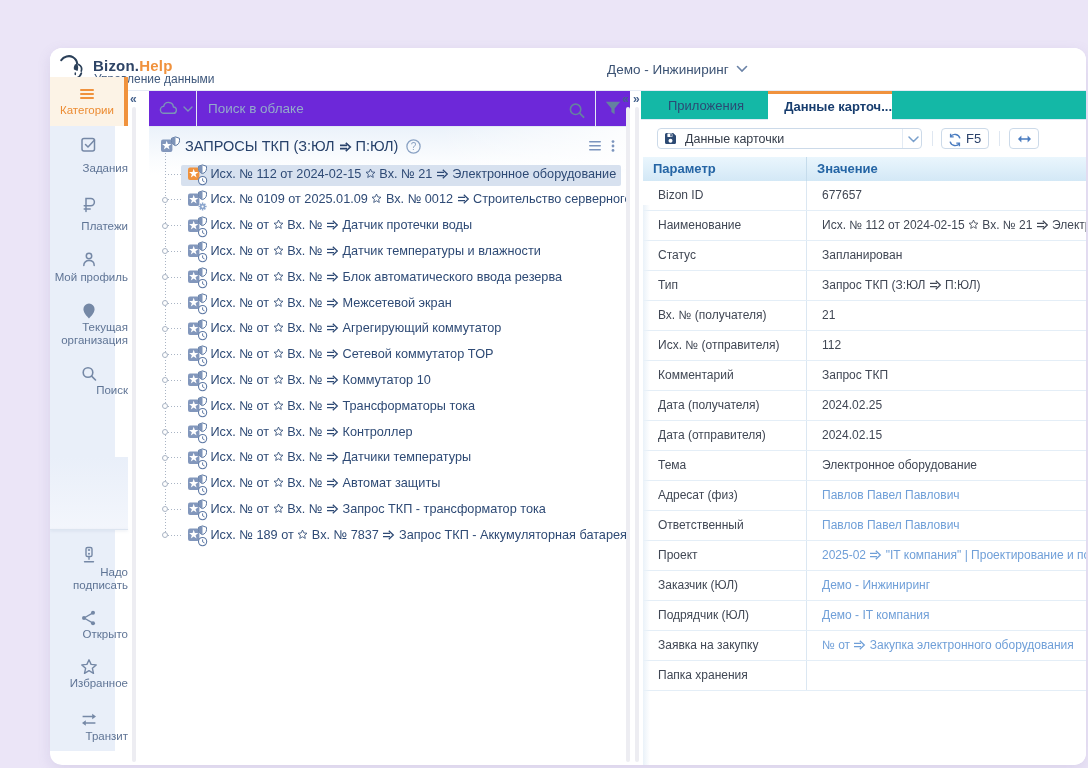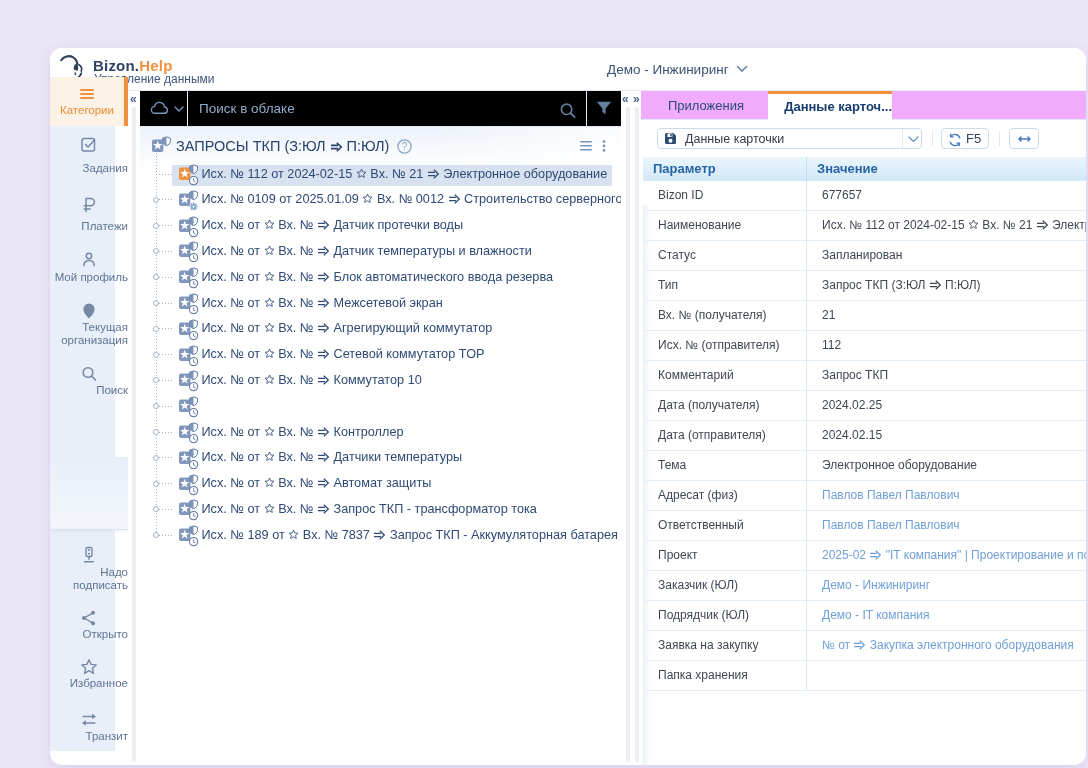--- a/index.html
+++ b/index.html
@@ -15,36 +15,36 @@
 .aside{position:absolute;left:0;top:29px;width:65px;height:674px;background:#e9eff9}
 .sideitem{position:absolute;width:78px;text-align:right;color:#5f7495;font-size:11.5px}
 .act{position:absolute;left:0;top:0;width:78px;height:49px;background:#fcf3e6;border-right:4px solid #f0923d}
 .actlbl{position:absolute;left:0;top:27px;width:74px;text-align:center;color:#ec8c33;font-size:11.5px}
 .sideshadow{position:absolute;left:0;top:380px;width:78px;height:72px;background:linear-gradient(#e9eff9,#f3f6fc)}
 .sideline{position:absolute;left:0;top:452px;width:78px;height:1px;background:#dde5f0;box-shadow:0 1px 3px rgba(120,140,180,.25)}
 
 .lt{position:absolute;font-size:12px;font-weight:bold;color:#44618c}
 .track{position:absolute;width:4px;border-radius:2px;background:#ededf2}
 
-.mid{position:absolute;left:90px;top:43px;width:481px;height:674px;background:#000000}
+.mid{position:absolute;left:99px;top:43px;width:481px;height:674px;background:#6d28d9}
 .srow{position:absolute;left:0;top:0;width:481px;height:36px;border-bottom:1px solid #e0e9f3}
 .vdiv{position:absolute;top:0;width:1px;height:36px;background:#e3ebf4}
 .ph{position:absolute;left:59px;top:0;line-height:35px;font-size:13.5px;color:#93abca}
 .mcontent{position:absolute;left:0;top:36px;width:481px;height:638px;background:linear-gradient(#ebf2fa 0,#fafcfe 32px,#fff 48px)}
 .ttitle{position:absolute;left:36px;top:11px;font-size:14.5px;font-weight:normal;color:#28426b}
 .trow{position:absolute;left:0;width:481px;height:26px;font-size:12.7px;color:#2e4a75;white-space:nowrap;overflow:hidden}
 .tsel{position:absolute;left:32px;top:3px;width:440px;height:21px;background:#d7e1ef;border-radius:2px}
 .ticon{position:absolute;left:39px;top:1.5px}
 .ttext{position:absolute;left:61.5px;top:0;line-height:25px}
 .hdot{position:absolute;left:16px;top:12px;width:16px;height:1px;background-image:repeating-linear-gradient(to right,#a9b4c4 0 1px,transparent 1px 3px)}
 .circ{position:absolute;left:12.5px;top:9.5px;width:6px;height:6px;border:1px solid #a9b4c4;border-radius:50%;background:#fff}
 .vdots{position:absolute;left:15.5px;width:1px;background-image:repeating-linear-gradient(to bottom,#a9b4c4 0 1px,transparent 1px 3px)}
 
 .rp{position:absolute;left:591px;top:43px;width:445px;height:674px;background:#fff}
-.tabbar{position:absolute;left:0;top:0;width:445px;height:29px;background:#f0abfc;border-bottom:1px solid #e0e9f3}
+.tabbar{position:absolute;left:0;top:0;width:445px;height:29px;background:#14b8a6;border-bottom:1px solid #e0e9f3}
 .tab1{position:absolute;left:3px;top:0;width:124px;height:29px;line-height:29px;text-align:center;font-size:13px;color:#2b4a74}
 .tab2{position:absolute;left:127px;top:0;width:124px;height:29px;background:#fff;border-top:3px solid #f0923d;line-height:25px;text-align:right;font-size:13px;font-weight:bold;color:#173d6e}
 .selbox{position:absolute;left:16px;top:37px;width:265px;height:21px;border:1px solid #ccdae9;border-radius:4px;background:#fff}
 .btn{position:absolute;top:37px;height:21px;border:1px solid #ccdae9;border-radius:4px;background:#fff}
 .sep{position:absolute;top:40px;width:1px;height:15px;background:#dfe7f1}
 .thead{position:absolute;left:2px;top:66px;width:443px;height:24px;background:linear-gradient(#eaf6fd,#d3e8f6);font-size:13px;font-weight:bold;color:#2565a5}
 .tbl{position:absolute;left:2px;top:89.5px;width:443px}
 .r{position:absolute;left:0;width:443px;height:30px;border-bottom:1px solid #e4eef7;font-size:12px;color:#404754}
 .r .lab{position:absolute;left:15px;top:0;line-height:29px;white-space:nowrap}
 .r .val{position:absolute;left:179px;top:0;line-height:29px;white-space:nowrap;overflow:hidden;width:264px}
@@ -392,20 +392,26 @@
               <path d="M5.70 5.65 L6.85 8.97 L10.36 9.04 L7.55 11.15 L8.58 14.51 L5.70 12.50 L2.82 14.51 L3.85 11.15 L1.04 9.04 L4.55 8.97 Z" fill="#fff"></path>
               <g transform="translate(10.0,1.3)">
                 <path d="M0.5 2 L4.5 0.6 L8.5 2 V4.4 C8.5 6.9 6.7 8.6 4.5 9.3 C2.3 8.6 0.5 6.9 0.5 4.4 Z" fill="#fff" stroke="#5a76a0" stroke-width="1"></path>
                 <path d="M4.5 0.6 L0.5 2 V4.4 C0.5 6.9 2.3 8.6 4.5 9.3 Z" fill="#7d93b8"></path>
               </g>
               <g transform="translate(10.0,13.0)">
                 <circle cx="4.6" cy="4.6" r="4.1" fill="#fff" stroke="#5f7aa5" stroke-width="1.1"></circle>
                 <path d="M4.6 2.4 V4.8 L6.5 5.9" stroke="#5f7aa5" stroke-width="1" fill="none"></path>
               </g>
             </svg></div>
+          <div class="ttext">Исх. № от <svg style="vertical-align:-1px" width="11" height="11" viewBox="0 0 12 12">
+              <path d="M6 1.1 L7.45 4.3 L10.9 4.62 L8.3 6.9 L9.05 10.3 L6 8.5 L2.95 10.3 L3.7 6.9 L1.1 4.62 L4.55 4.3 Z" fill="none" stroke="#2e4a75" stroke-width="0.9" stroke-linejoin="round"></path>
+            </svg> Вх. № <svg style="vertical-align:-1px" width="13" height="10" viewBox="0 0 13 10">
+              <path d="M1 3.4 H8 M1 6.6 H8" stroke="#2e4a75" stroke-width="1.3" fill="none"></path>
+              <path d="M6.8 0.8 L11.3 5 L6.8 9.2" stroke="#2e4a75" stroke-width="1.3" fill="none" stroke-linejoin="miter"></path>
+            </svg> Трансформаторы тока</div>
         </div>
 <div class="trow" style="top:292.5px">
           <div class="hdot"></div>
           <div class="circ"></div>
           <div class="ticon"><svg width="20" height="23" viewBox="0 0 20 23">
               <rect x="0" y="4.5" width="11.4" height="12.4" rx="2" fill="#8297bc"></rect>
               <path d="M5.70 5.65 L6.85 8.97 L10.36 9.04 L7.55 11.15 L8.58 14.51 L5.70 12.50 L2.82 14.51 L3.85 11.15 L1.04 9.04 L4.55 8.97 Z" fill="#fff"></path>
               <g transform="translate(10.0,1.3)">
                 <path d="M0.5 2 L4.5 0.6 L8.5 2 V4.4 C8.5 6.9 6.7 8.6 4.5 9.3 C2.3 8.6 0.5 6.9 0.5 4.4 Z" fill="#fff" stroke="#5a76a0" stroke-width="1"></path>
                 <path d="M4.5 0.6 L0.5 2 V4.4 C0.5 6.9 2.3 8.6 4.5 9.3 Z" fill="#7d93b8"></path>

